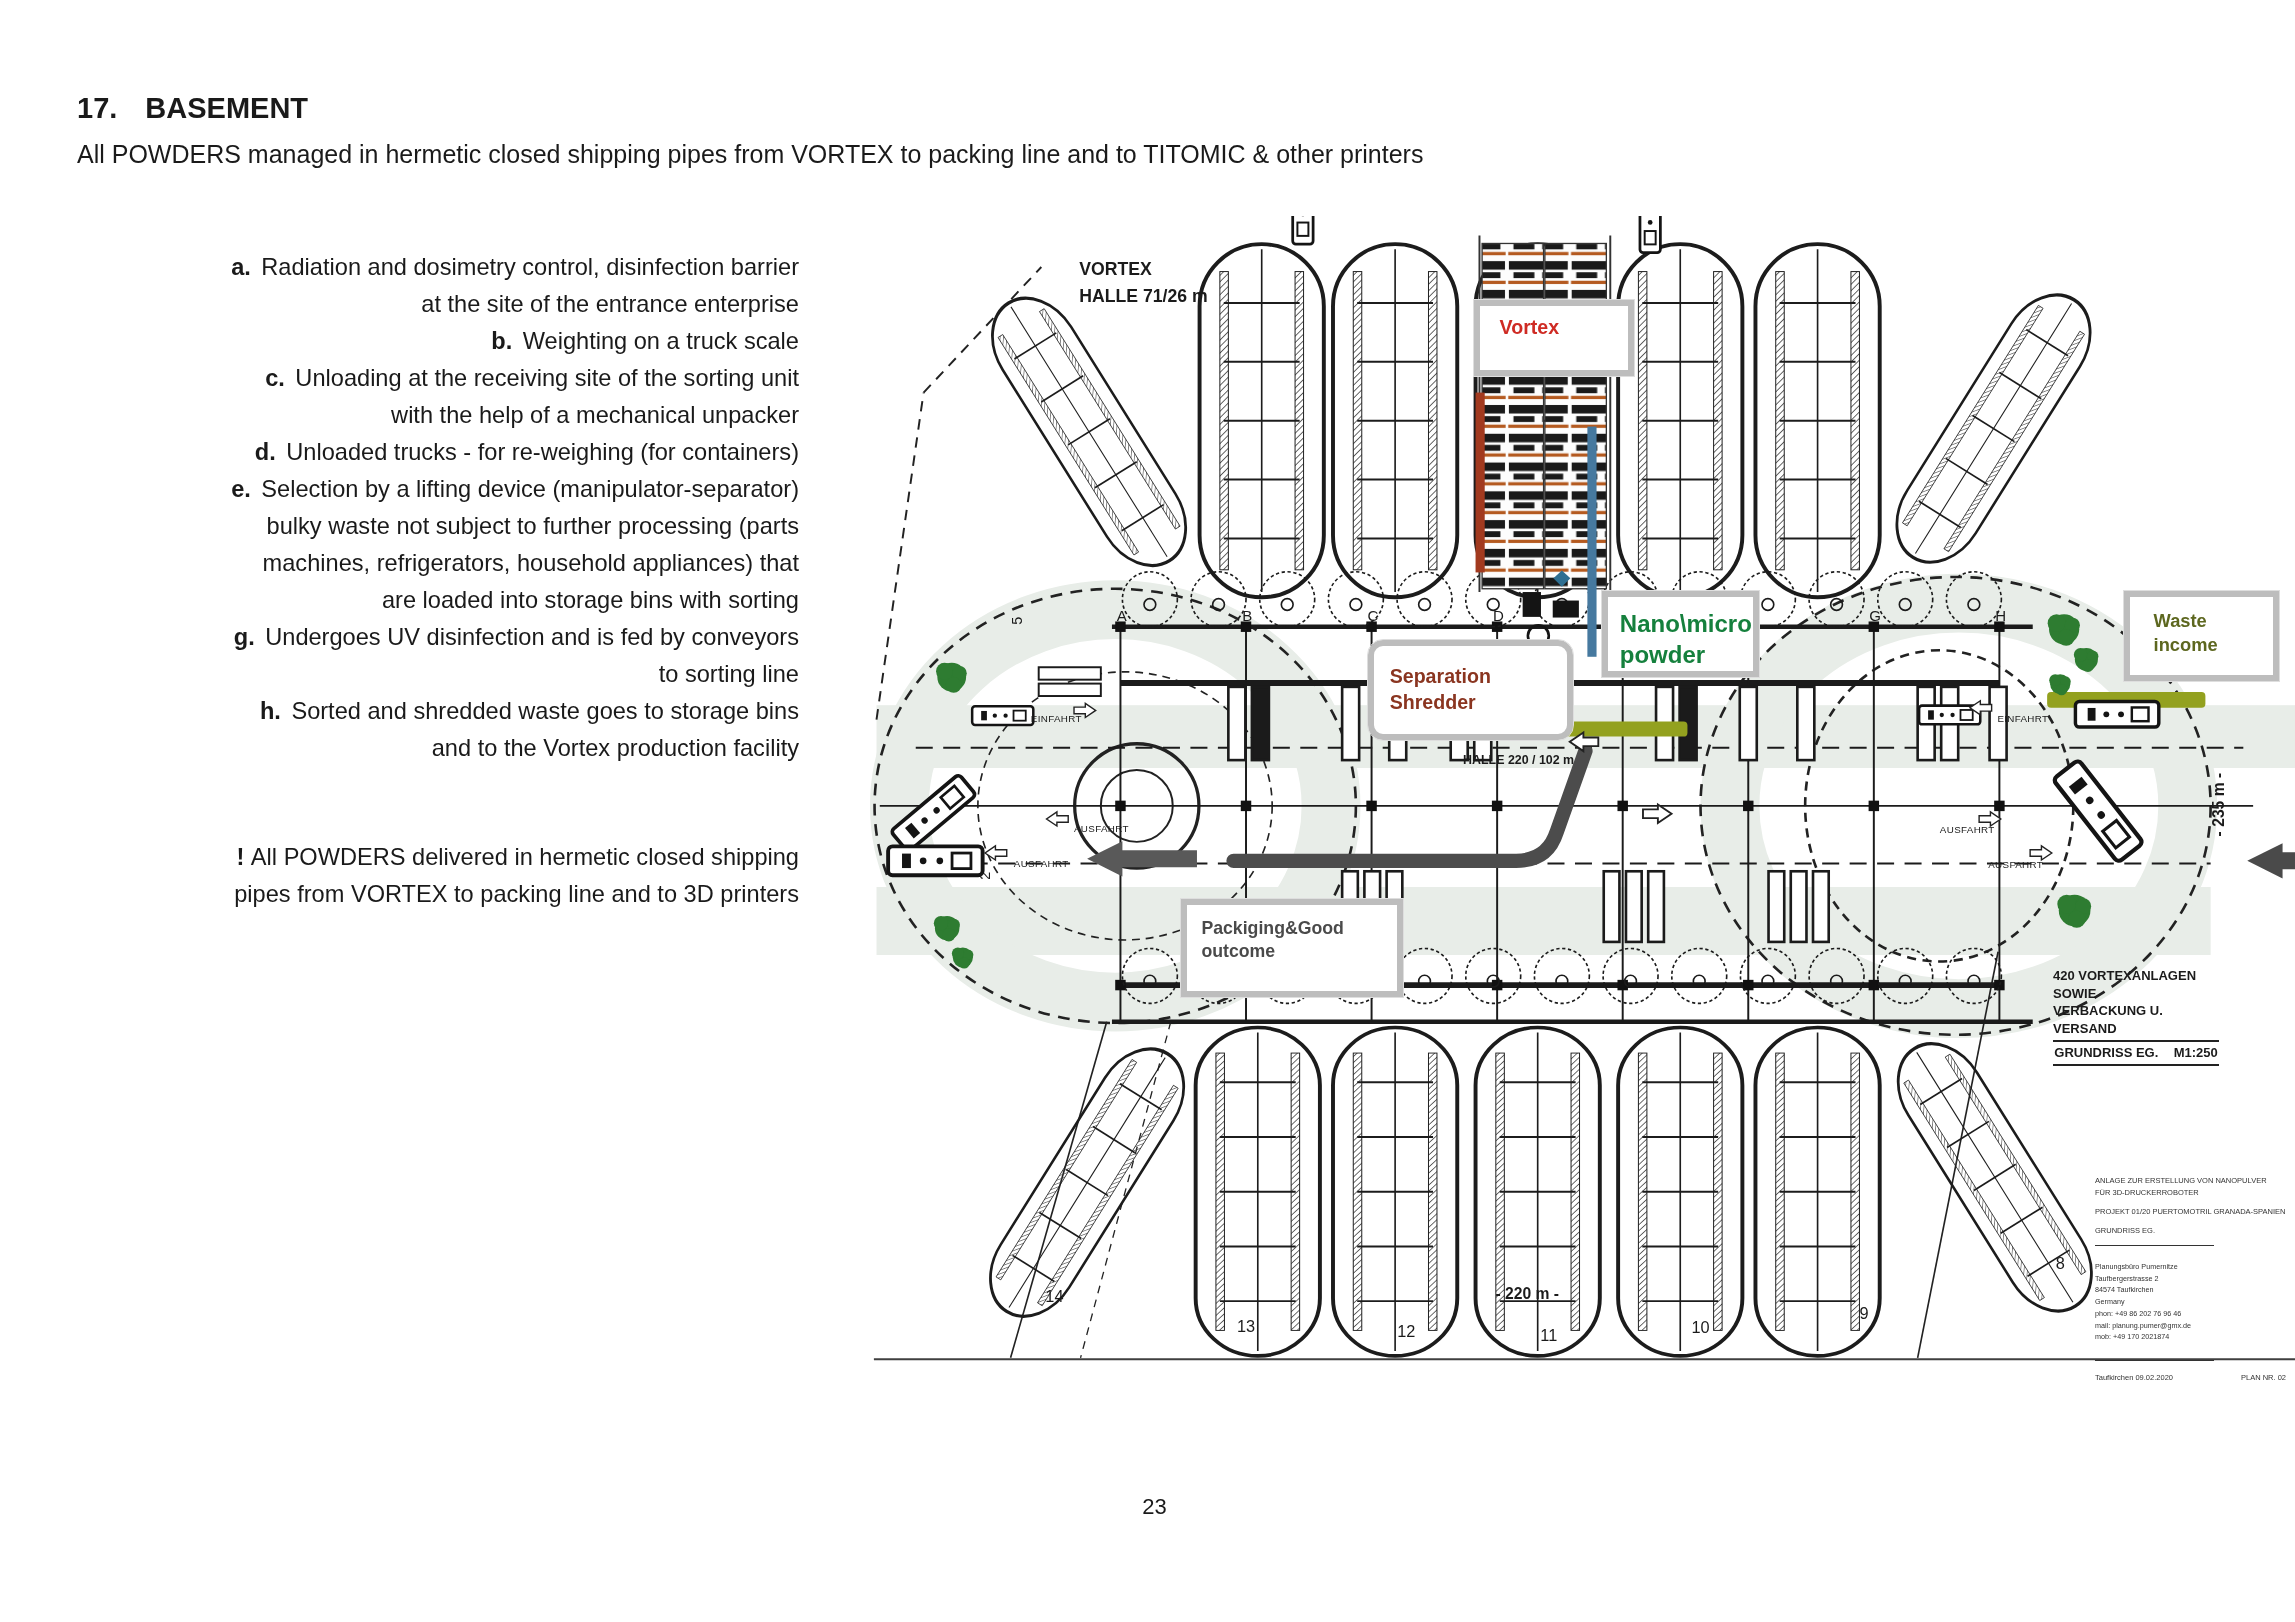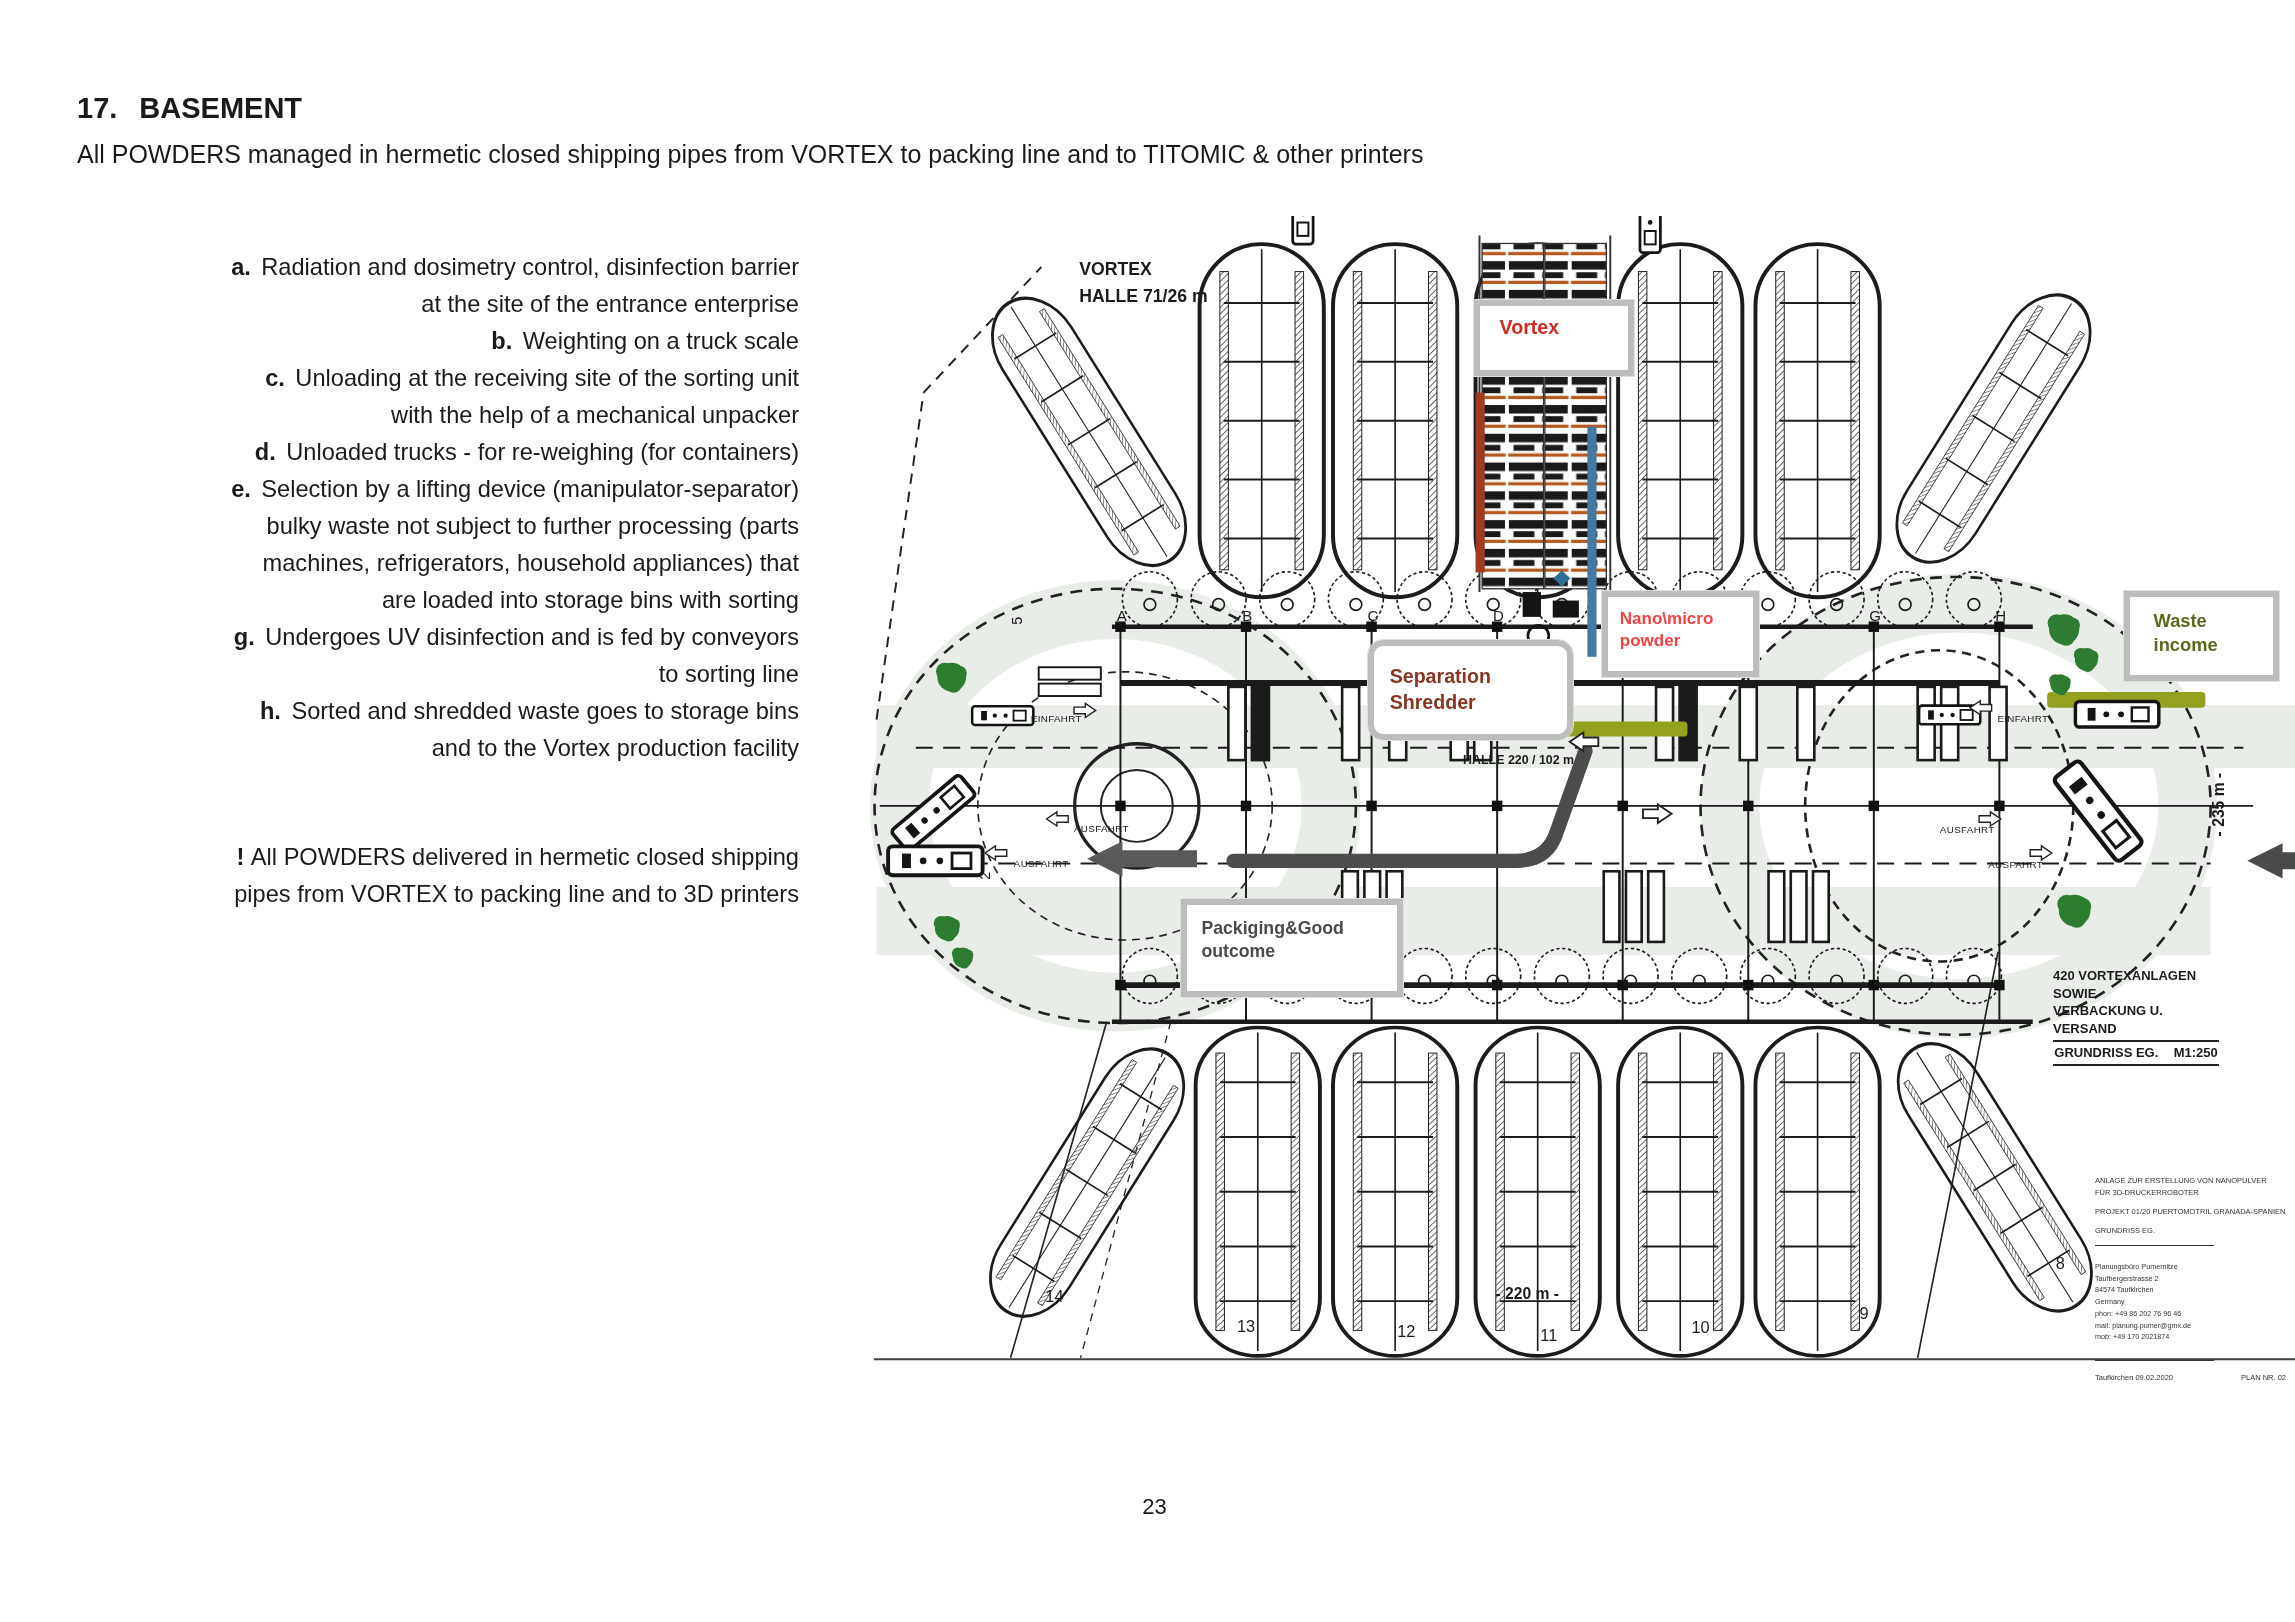--- a/index.html
+++ b/index.html
@@ -1,31 +1,31 @@
 <!DOCTYPE html>
 <html style="font-size:10.5px"><head>
 <meta charset="utf-8">
 <style>
   html,body{margin:0;padding:0;}
   body{width:2295px;height:1622px;background:#ffffff;position:relative;
        font-family:"Liberation Sans",sans-serif;color:#1a1a1a;overflow:hidden;}
   .abs{position:absolute;}
   #title{left:77px;top:73px;font-size:29px;font-weight:bold;}
-  #title .num{margin-right:22px;}
+  #title .num{margin-right:28px;}
   #subtitle{left:77px;top:140px;font-size:25px;}
   #list{left:229px;top:249px;width:570px;text-align:right;font-size:23.6px;line-height:37px;}
   #list p{margin:0;}
   .mk{font-weight:bold;padding-right:10.5px;}
   .note{margin-top:72px !important;}
   .note .mk{padding-right:6.5px;}
   .pbox{position:absolute;background:#fff;border:6.5px solid #bdbdbd;outline:1.3px solid #dedede;
         box-sizing:border-box;font-weight:bold;line-height:1.32;}
   #box-vortex{left:1474px;top:300px;width:160px;height:76px;padding:9.2px 0 0 19.6px;color:#cf2b24;font-size:19.6px;}
   #box-separation{left:1368px;top:640px;width:205px;height:100px;padding:18.3px 0 0 15.7px;color:#8a3520;font-size:19.6px;border-radius:15px;}
-  #box-nano{left:1602px;top:591px;width:157px;height:86px;padding:10.5px 0 0 11.8px;color:#ef4444;font-size:17px;}
+  #box-nano{left:1602px;top:591px;width:157px;height:86px;padding:10.5px 0 0 11.8px;color:#15803d;font-size:24px;}
   #box-waste{left:2124px;top:591px;width:155px;height:90px;padding:11.8px 0 0 23.6px;color:#5d671f;font-size:18.3px;}
   #box-packing{left:1181px;top:899px;width:222px;height:98px;padding:11.8px 0 0 14.4px;color:#4a4a4a;font-size:17.7px;}
   #legend{left:2053px;top:967px;width:166px;font-size:13px;line-height:1.35;font-weight:bold;color:#1b1b1b;}
   #legend .scale{display:flex;justify-content:space-between;border-top:2px solid #222;
                  border-bottom:2px solid #222;margin-top:3.3px;padding:2px 1.3px;}
   #titleblock{left:2095px;top:1176px;width:198px;font-size:7.5px;color:#333;line-height:1.45;}
   #titleblock p{margin:0 0 1.3px 0;}
   .tb-gap{height:6.5px;}
   #tb-addr{border-top:1.3px solid #333;border-bottom:1.3px solid #333;width:119px;padding:16px 0;margin:8.5px 0;font-size:7.2px;}
   #tb-foot{display:flex;justify-content:space-between;width:191px;margin-top:12px;}

